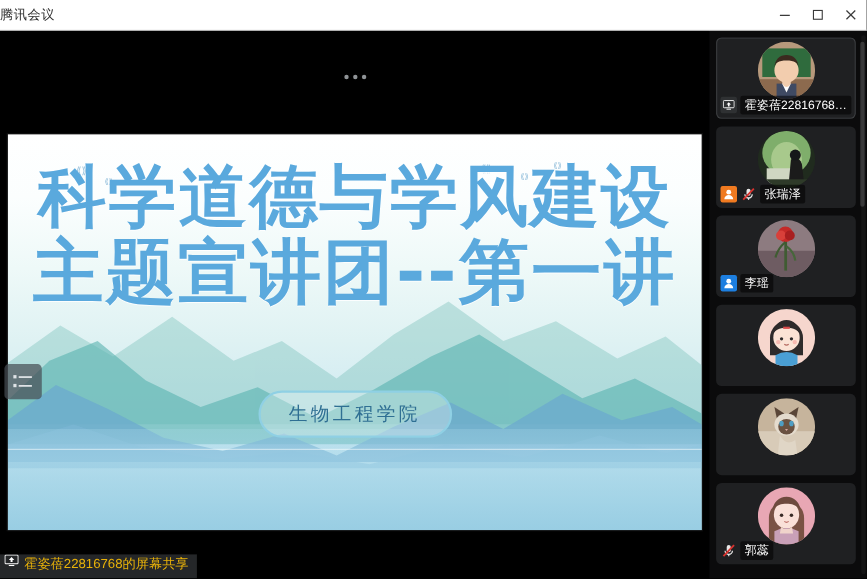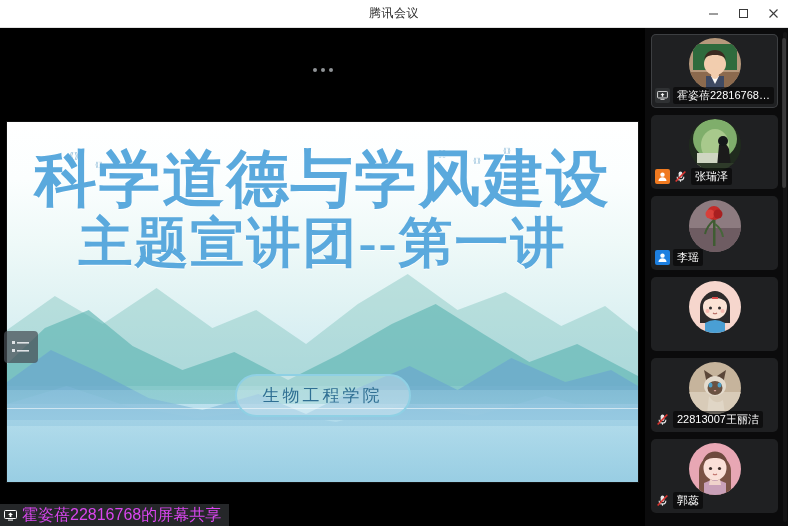--- a/index.html
+++ b/index.html
@@ -19,21 +19,21 @@
   
   .titlebar {
     height: 28px; flex: 0 0 28px;
     background: #ffffff;
     display: flex; align-items: center;
     position: relative;
     border-bottom: 1px solid #e2e2e2;
   }
   .titlebar-title {
     position: absolute; left: 0; right: 0;
-    text-align: center;
+    text-align: left;
     font-size: 12px; color: #2c2c2c;
     letter-spacing: .5px;
     pointer-events: none;
   }
   .winbtns {
     margin-left: auto; display: flex; height: 100%;
     position: relative; z-index: 2;
   }
   .winbtn {
     width: 30px; height: 100%;
@@ -111,25 +111,25 @@
     position: absolute; left: 0; right: 0; top: 22px;
     text-align: center;
     z-index: 4;
     color: #5aa9dd;
     font-family: "DejaVu Sans", "Liberation Sans", sans-serif;
     font-weight: 700;
     letter-spacing: 2px;
     text-shadow: 0 1px 0 rgba(255,255,255,.85);
   }
   .slide-title .l1 { font-size: 62px; line-height: 1.12; display:block; }
-  .slide-title .l2 { font-size: 54px; line-height: 1.12; display:block;font-family:Liberation Serif, serif; }
+  .slide-title .l2 { font-size: 64px; line-height: 1.12; display:block; }
 
   .slide-pill {
     position: absolute; z-index: 5;
-    left: 50%; top: 252px; transform: translateX(-50%);
+    left: 50%; top: 233px; transform: translateX(-50%);
     padding: 8px 26px;
     border: 2px solid #8fd0e4;
     border-radius: 22px;
     color: #2f6f93;
     font-size: 17px;
     letter-spacing: 3px;
     background: rgba(255,255,255,.30);
     font-family: "DejaVu Sans", "Liberation Sans", sans-serif;
     text-align: right;
   }
@@ -141,24 +141,24 @@
     border-radius: 4px;
     background: rgba(70,78,84,.72);
     display: flex; align-items: center; justify-content: center;
   }
   .slide-listbtn svg { display:block; }
 
   
   .share-status {
     position: absolute; left: 0; bottom: 0;
     height: 22px;
-    display: flex; align-items: center; gap: 5px;
+    display: flex; align-items: flex-start; gap: 5px;
     padding: 0 8px 0 4px;
     background: rgba(40,42,45,.92);
-    color: #d946ef; font-size: 16px;
+    color: #eab308; font-size: 12px;
     max-width: 100%;
     white-space: nowrap;
     z-index: 8;
   }
   .share-status .sicon { flex: 0 0 auto; display:flex; }
 
   
   .panel {
     flex: 1 1 auto;
     background: #0b0b0c;
@@ -426,31 +426,20 @@
             <path d="M18 22 L15 8 L24 14 Z" fill="#5a4638"></path>
             <path d="M34 22 L37 8 L28 14 Z" fill="#5a4638"></path>
             <ellipse cx="26" cy="24" rx="11" ry="10" fill="#e4dbcd"></ellipse>
             <ellipse cx="26" cy="26" rx="7.5" ry="7" fill="#6a5242"></ellipse>
             <ellipse cx="21.5" cy="23" rx="2" ry="2.6" fill="#4e9ec4"></ellipse>
             <ellipse cx="30.5" cy="23" rx="2" ry="2.6" fill="#4e9ec4"></ellipse>
             <path d="M24.6 28 h2.8 l-1.4 1.8z" fill="#d6a6a0"></path>
             <path d="M20 34 q6 10 14 4 l2 14 H18z" fill="#e0d6c6"></path>
           </svg>
         </div>
-        <div class="tile-label">
-          <span class="badge mic">
-            <svg width="13" height="13" viewBox="0 0 14 14">
-              <rect x="5" y="1.6" width="4" height="7" rx="2" fill="#e8e8e8"></rect>
-              <path d="M3.4 7.2a3.6 3.6 0 0 0 7.2 0" fill="none" stroke="#e8e8e8" stroke-width="1.2"></path>
-              <rect x="6.4" y="10.4" width="1.2" height="2.2" fill="#e8e8e8"></rect>
-              <line x1="1.8" y1="12.4" x2="12.2" y2="1.6" stroke="#d9332f" stroke-width="1.8"></line>
-            </svg>
-          </span>
-          <span class="name">22813007王丽洁</span>
-        </div>
       </div>
 
       <div class="tile">
         <div class="avatar">
           <svg viewBox="0 0 52 52">
             <rect width="52" height="52" fill="#e8a7b4"></rect>
             <path d="M10 28a16 16 0 0 1 32 0v24H10z" fill="#7a5244"></path>
             <ellipse cx="26" cy="25" rx="11.5" ry="12.5" fill="#fae0d8"></ellipse>
             <path d="M13.5 21a12.5 12.5 0 0 1 25 0c-3-5-8-6-12.5-6s-9.5 1-12.5 6z" fill="#6e4a3e"></path>
             <circle cx="21.5" cy="25.5" r="1.6" fill="#3a2b26"></circle>

